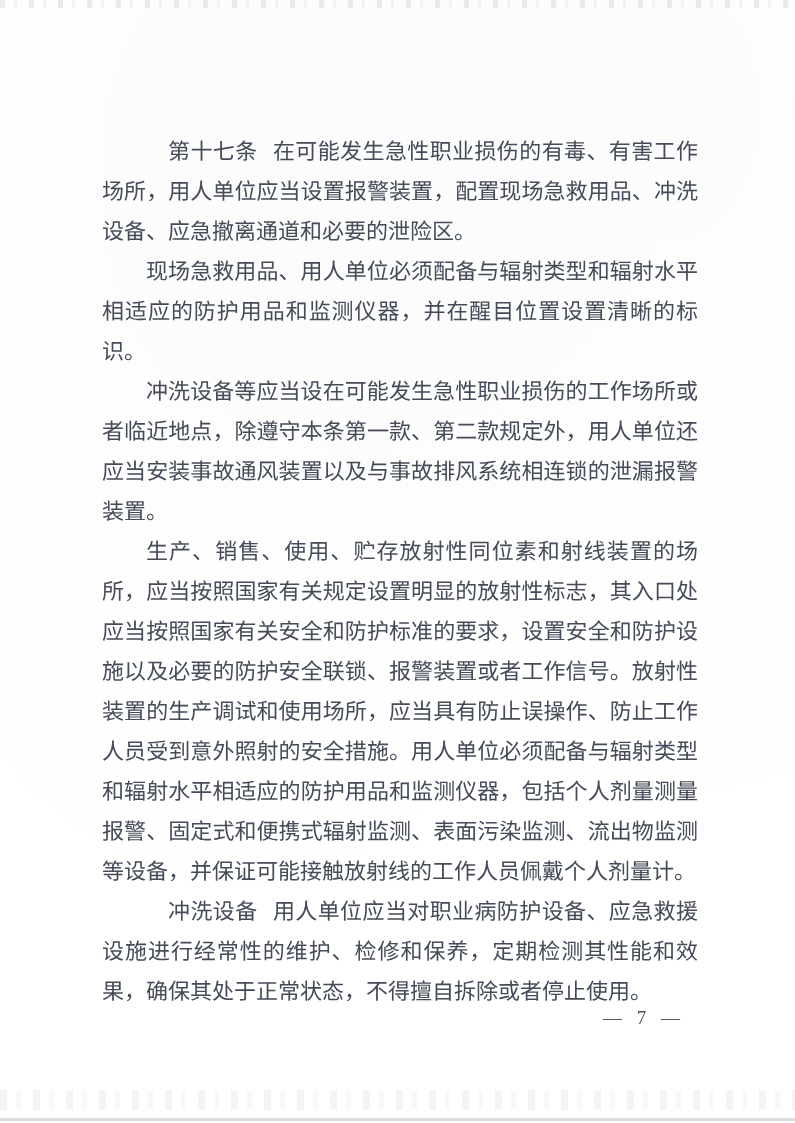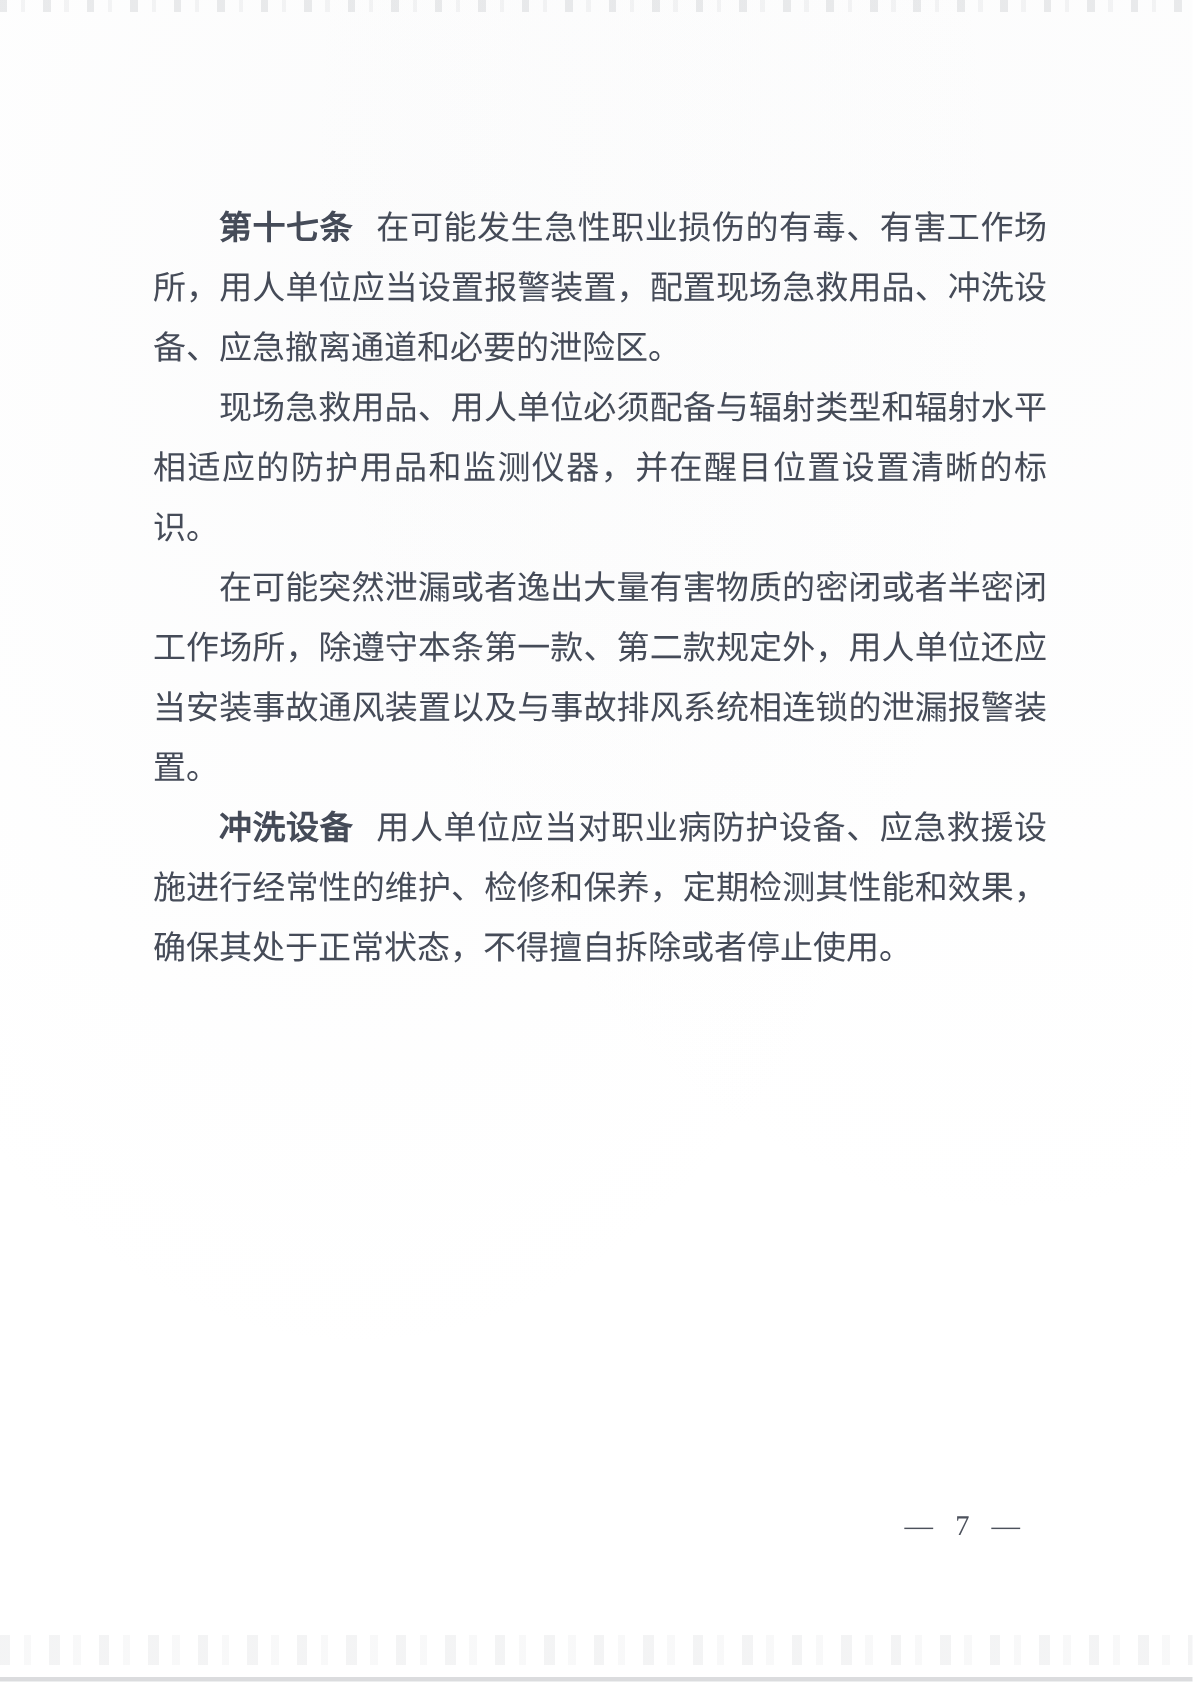--- a/index.html
+++ b/index.html
@@ -57,22 +57,23 @@
     font-size: 22px;
     line-height: 40px;
     color: #454b58;
     text-align: justify;
   }
   .para {
     margin: 0;
     text-indent: 2em;
   }
   .lead {
-    font-weight: bold;
+    font-weight: normal;
     margin-right: 0.7em;
+    margin-left: 22px;
   }
   .lead:empty {
     display: none;
   }
   .footer {
     position: absolute;
     top: 1004px;
     left: 0;
     width: 680px;
     text-align: right;
@@ -88,22 +89,23 @@
 <div class="page">
 
   <div class="noise-top"></div>
 
   <div class="content">
 
     <p class="para"><span class="lead">第十七条</span><span>在可能发生急性职业损伤的有毒、有害工作场所，用人单位应当设置报警装置，配置现场急救用品、冲洗设备、应急撤离通道和必要的泄险区。</span></p>
 
     <p class="para"><span>现场急救用品、用人单位必须配备与辐射类型和辐射水平相适应的防护用品和监测仪器，并在醒目位置设置清晰的标识。</span></p>
 
-    <p class="para"><span>在可能突然泄漏或者逸出大量有害物质的密闭或者半密闭工作场所，除遵守本条第一款、第二款规定外，用人单位还应当安装事故通风装置以及与事故排风系统相连锁的泄漏报警装置。</span></p>
+    <p class="para"><span>冲洗设备等应当设在可能发生急性职业损伤的工作场所或者临近地点，除遵守本条第一款、第二款规定外，用人单位还应当安装事故通风装置以及与事故排风系统相连锁的泄漏报警装置。</span></p>
 
+    <p class="para"><span>生产、销售、使用、贮存放射性同位素和射线装置的场所，应当按照国家有关规定设置明显的放射性标志，其入口处应当按照国家有关安全和防护标准的要求，设置安全和防护设施以及必要的防护安全联锁、报警装置或者工作信号。放射性装置的生产调试和使用场所，应当具有防止误操作、防止工作人员受到意外照射的安全措施。用人单位必须配备与辐射类型和辐射水平相适应的防护用品和监测仪器，包括个人剂量测量报警、固定式和便携式辐射监测、表面污染监测、流出物监测等设备，并保证可能接触放射线的工作人员佩戴个人剂量计。</span></p>
 
     <p class="para"><span class="lead">冲洗设备</span><span>用人单位应当对职业病防护设备、应急救援设施进行经常性的维护、检修和保养，定期检测其性能和效果，确保其处于正常状态，不得擅自拆除或者停止使用。</span></p>
 
 
   </div>
 
   <div class="footer">— 7 —</div>
 
   <div class="noise-bottom"></div>
   <div class="bottom-edge-line"></div>

